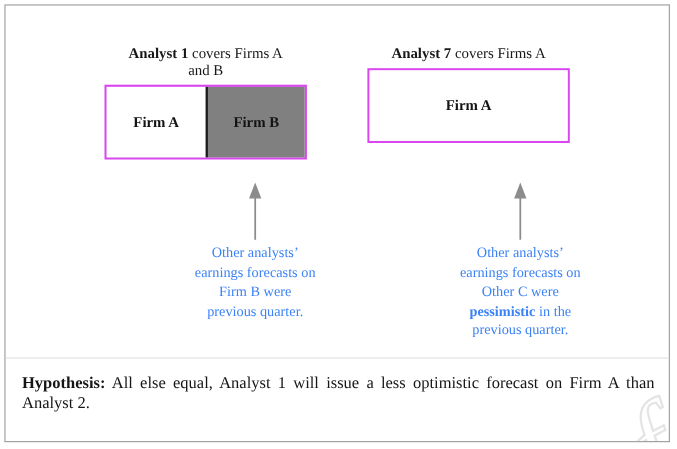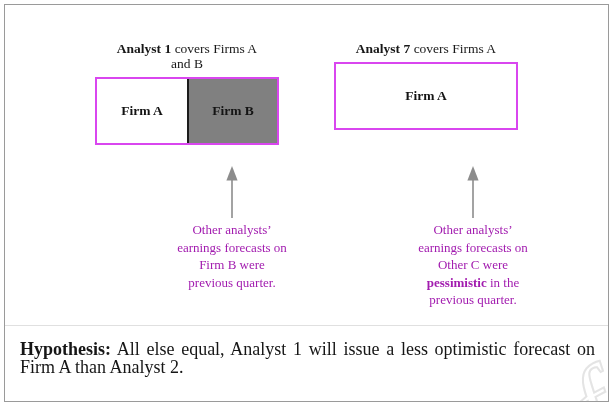--- a/index.html
+++ b/index.html
@@ -97,21 +97,21 @@
   #arrow-right { left: 458px; }
 
   
   .caption {
     position: absolute;
     top: 216px;
     width: 210px;
     text-align: center;
     font-size: 13px;
     line-height: 17.5px;
-    color: #a21caf;
+    color: #3b82f6;
   }
   #caption-left  { left: 122px; }
   #caption-right { left: 363px; }
   .caption .emph { font-weight: bold; }
 
   
   #divider {
     position: absolute;
     left: 0;
     top: 320px;
@@ -119,21 +119,21 @@
     height: 1px;
     background: #e0e0e0;
   }
 
   
   #hypothesis {
     position: absolute;
     left: 15px;
     top: 335px;
     width: 575px;
-    font-size: 18px;
+    font-size: 15px;
     line-height: 18px;
     text-align: justify;
     color: #161616;
   }
   #hypothesis .hyp-label { font-weight: bold; }
 </style>
 </head>
 <body>
 
 <div id="figure-frame">

